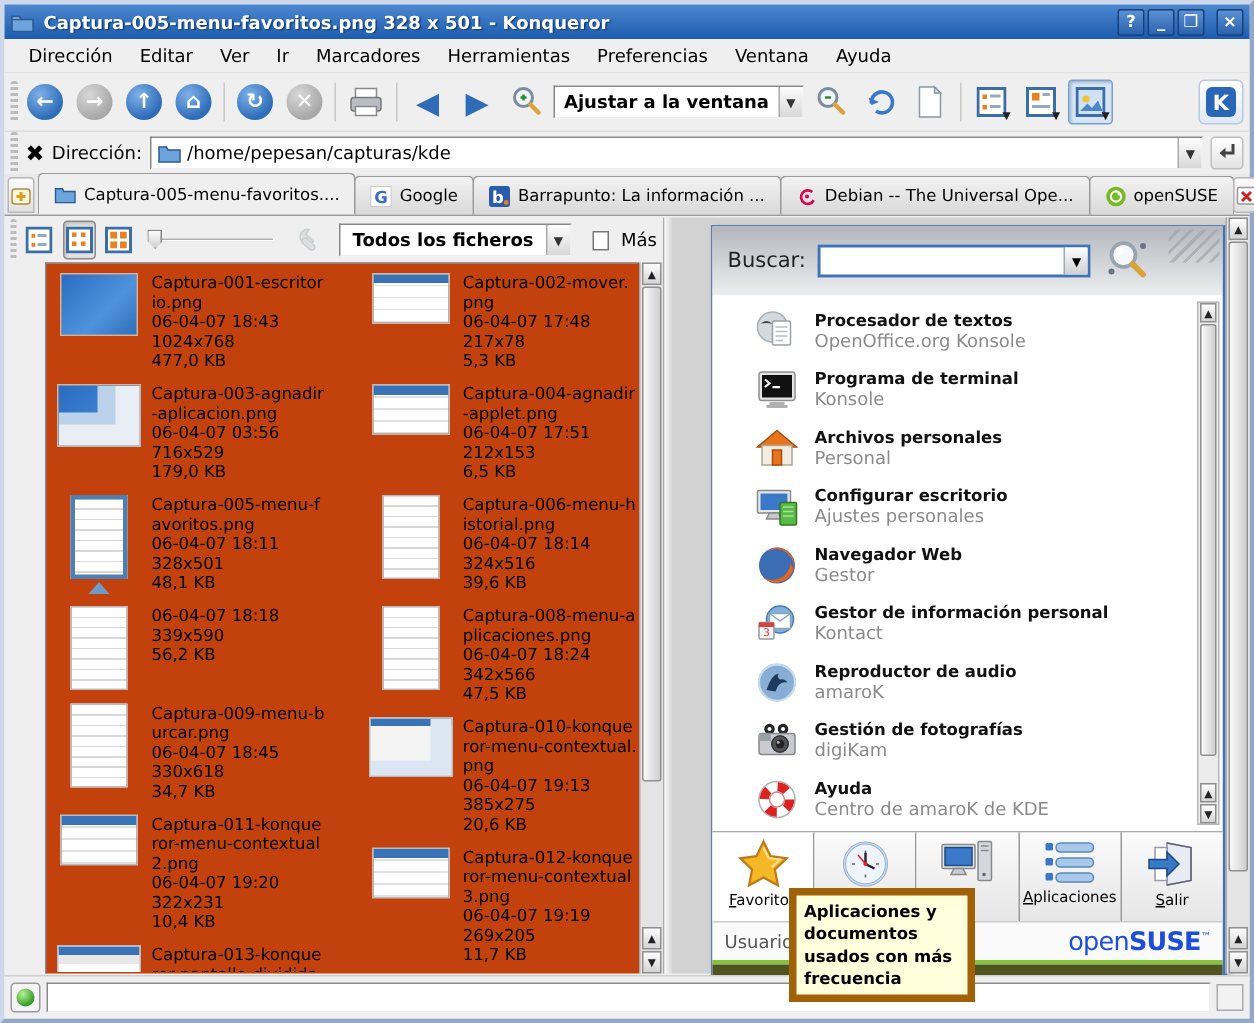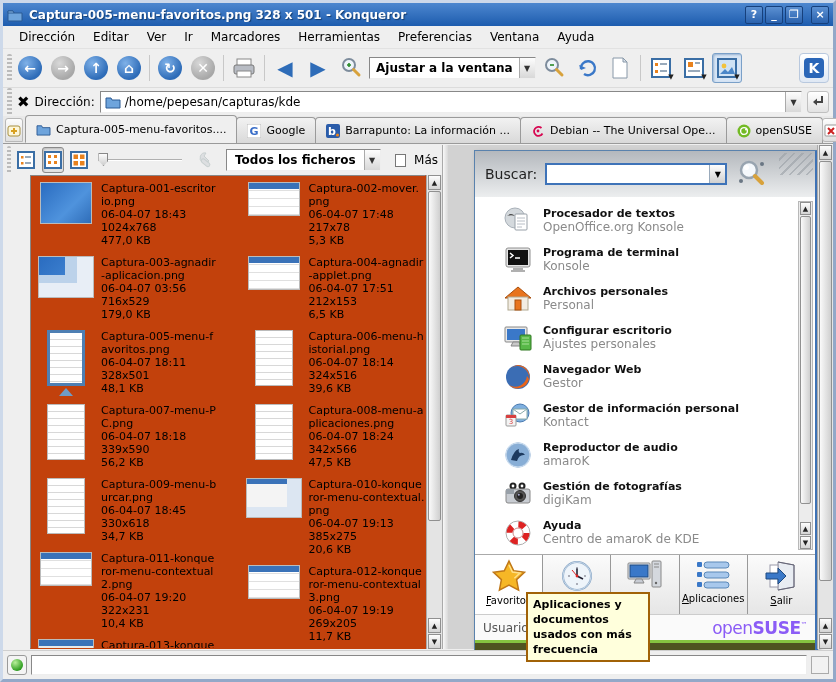--- a/index.html
+++ b/index.html
@@ -164,28 +164,28 @@
     align-items:center; justify-content:flex-start; padding-top:4px; gap:2px;
     background:linear-gradient(#fbfbfb,#e6e6e6); }
   .btab:last-child { border-right:none; }
   .btab.active { background:#fff; }
   .bt-label { font-size:10px; display:block; }
   .bt-label::first-letter { text-decoration:underline; }
 
   .pv-footer { position:absolute; left:0; top:463px; right:0; height:26px; background:#fafafa;
     display:flex; align-items:center; padding:0 8px; border-top:1px solid #ccc; }
   .user-text { color:#555; font-size:12px; }
-  .brand { margin-left:auto; font-size:17px; color:#8b5cf6; letter-spacing:-0.5px; }
+  .brand { margin-left:auto; font-size:17px; color:#1d4ed8; letter-spacing:-0.5px; }
   .brand b { font-weight:bold; }
   .brand sup { font-size:7px; }
   .green-strip { position:absolute; left:0; top:489px; right:0; height:3px; background:#86c440; }
   .olive-strip { position:absolute; left:0; top:492px; right:0; bottom:0; background:#4f5420; }
 
   .pv-tooltip { position:absolute; left:51px; top:441px; width:124px; background:#ffffdc;
-    border:2px solid #a16207; padding:3px 5px; font-size:11px; font-weight:600; line-height:15px; z-index:5; }
+    border:5px solid #a16207; padding:3px 5px; font-size:11px; font-weight:600; line-height:15px; z-index:5; }
 
   
   .statusbar { position:absolute; left:0; bottom:0; right:0; height:29px; background:#efefef;
     display:flex; align-items:center; gap:4px; padding:0 4px; border-top:1px solid #cfcfcf; }
   .led { width:20px; height:20px; border:1px solid #9a9a9a; border-radius:3px; background:#f4f4f4;
     display:flex; align-items:center; justify-content:center; }
   .led .dot { width:12px; height:12px; border-radius:50%;
     background:radial-gradient(circle at 35% 30%, #b8f09a, #2f9e20 70%, #1a6e10); }
   .status-field { flex:1; height:20px; background:#fff; border:1px solid; border-color:#888 #eee #eee #888; }
   .grip-box { width:18px; height:18px; border:1px solid #aaa; background:#f2f2f2; }
@@ -488,21 +488,20 @@
                 <div class="fdate">06-04-07 18:11</div>
                 <div class="fdims">328x501</div>
                 <div class="fsize">48,1 KB</div>
               </span>
             </div>
             <div class="file-item">
               <span class="thumbwrap">
                 <span class="thumb t-menu"></span>
               </span>
               <span class="fmeta">
-                <div class="fname">Captura-007-menu-PC.png</div>
                 <div class="fdate">06-04-07 18:18</div>
                 <div class="fdims">339x590</div>
                 <div class="fsize">56,2 KB</div>
               </span>
             </div>
             <div class="file-item">
               <span class="thumbwrap">
                 <span class="thumb t-menu"></span>
               </span>
               <span class="fmeta">

